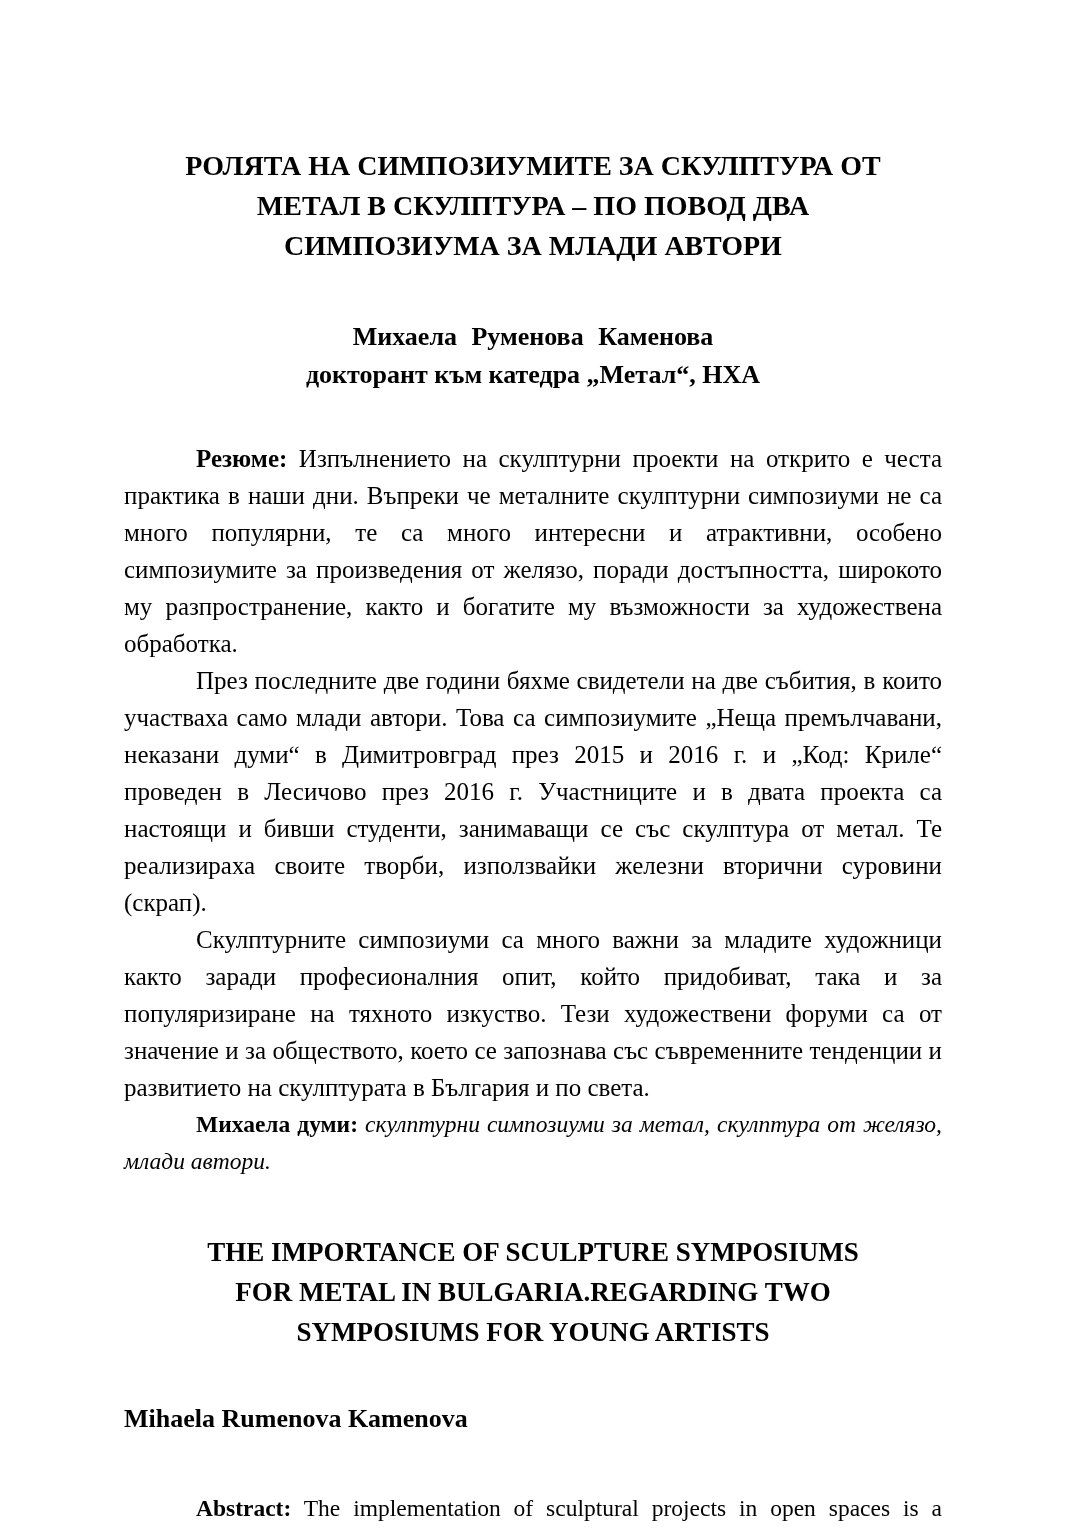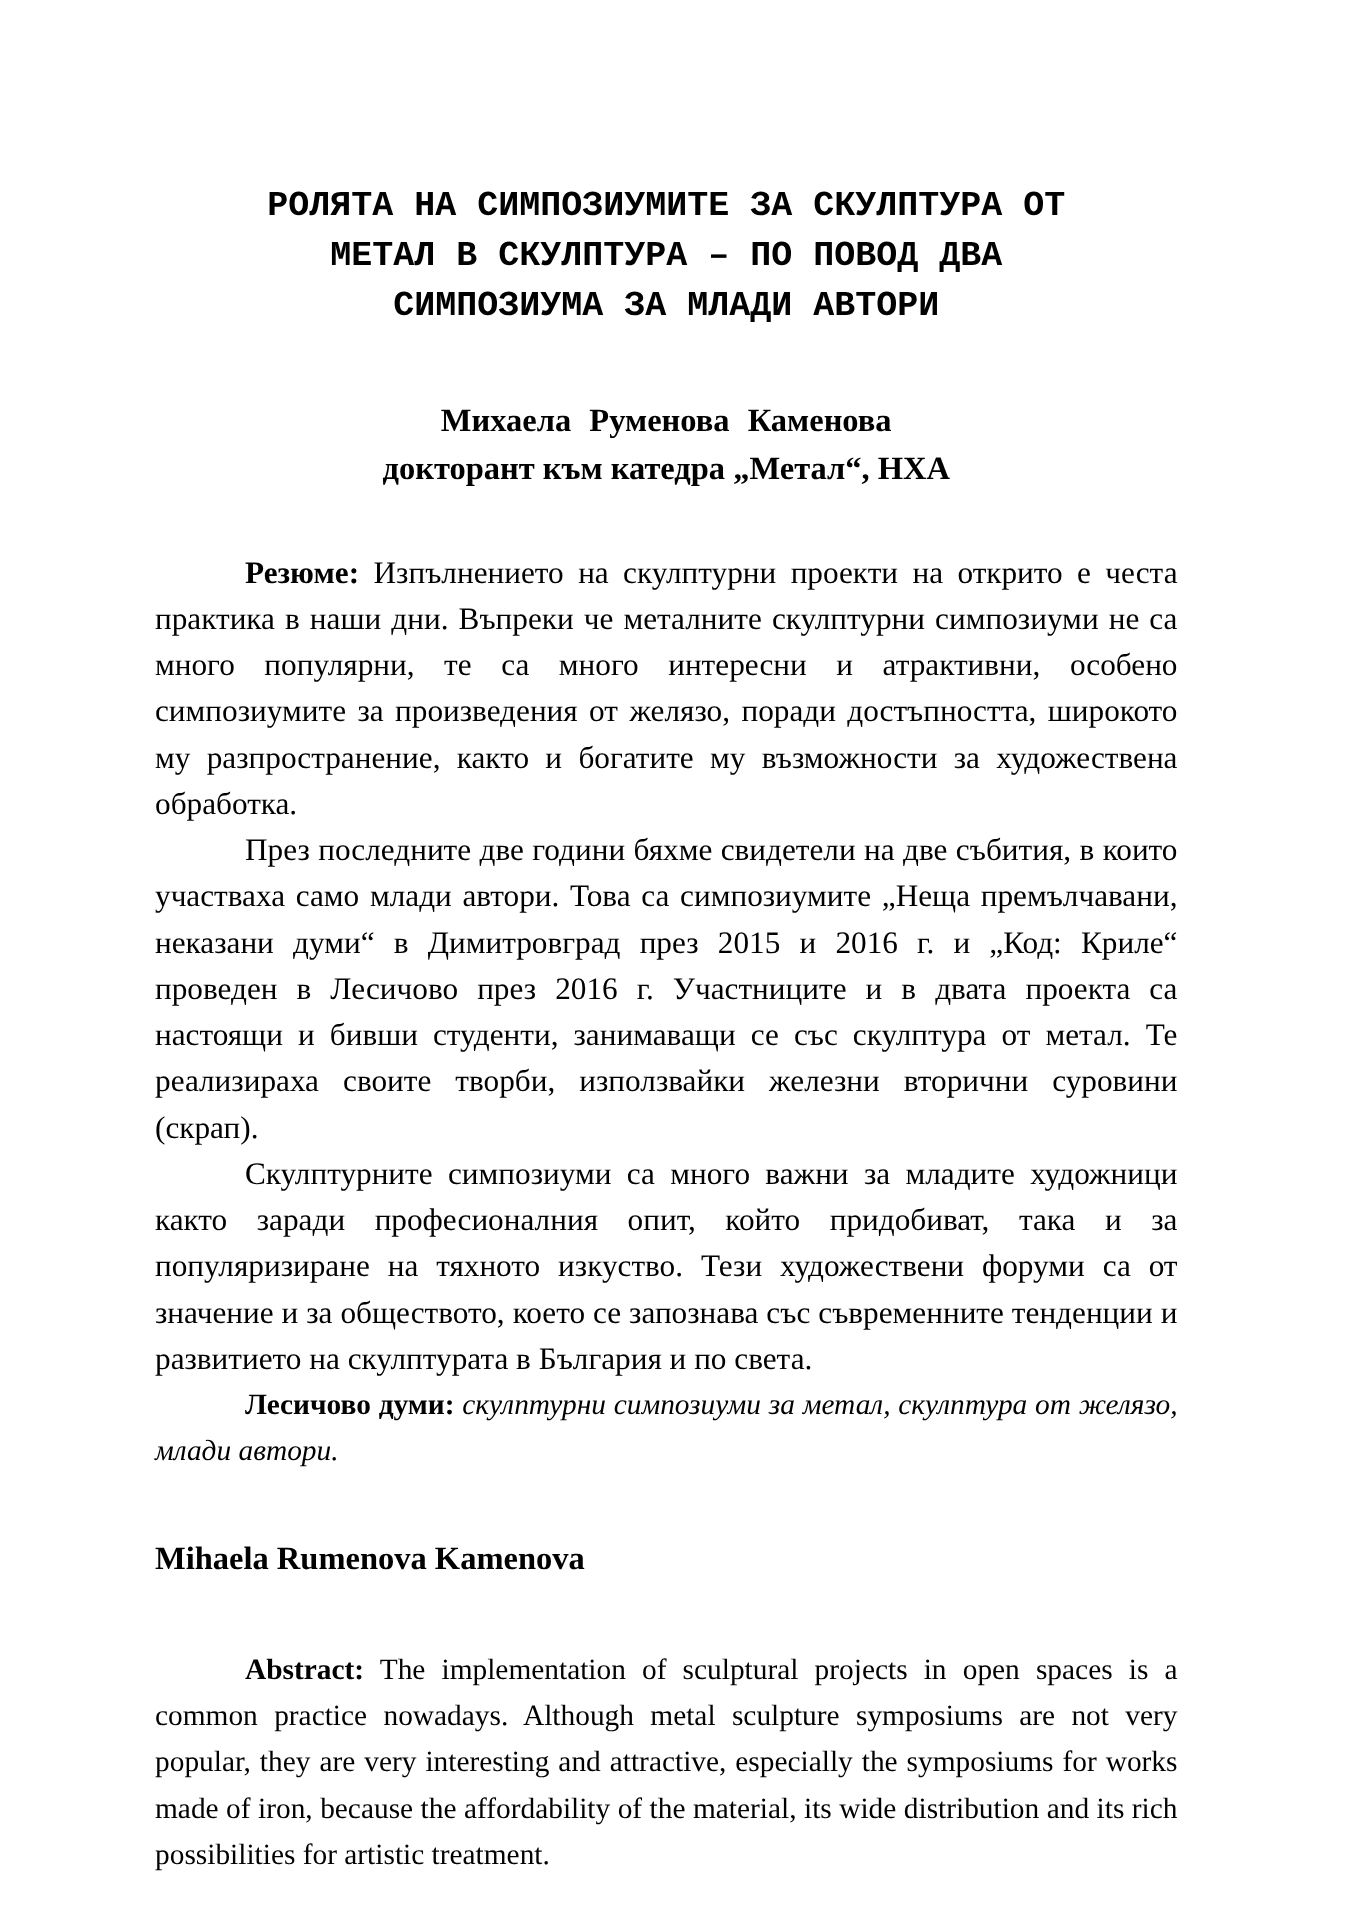--- a/index.html
+++ b/index.html
@@ -20,21 +20,20 @@
   .title-bg {
     margin: 0 0 52px 0;
     text-align: center;
     font-size: 28px;
     font-weight: bold;
     line-height: 40px;
   }
   .title-bg .line,
   .title-en .line {
     display: block;
-    font-family: Liberation Mono, monospace;
   }
   .author-block {
     text-align: center;
     font-weight: bold;
     font-size: 26px;
     line-height: 38px;
     margin: 0 0 46px 0;
   }
   .author-block .author-name {
     word-spacing: 8px;
@@ -95,20 +94,25 @@
     <div class="author-name">Михаела Руменова Каменова</div>
     <div class="author-affiliation">докторант към катедра „Метал“, НХА</div>
   </div>
 
   <p class="body"><b class="inline-label">Резюме:</b> <span>Изпълнението на скулптурни проекти на открито е честа практика в наши дни. Въпреки че металните скулптурни симпозиуми не са много популярни, те са много интересни и атрактивни, особено симпозиумите за произведения от желязо, поради достъпността, широкото му разпространение, както и богатите му възможности за художествена обработка.</span></p>
 
   <p class="body">През последните две години бяхме свидетели на две събития, в които участваха само млади автори. Това са симпозиумите „Неща премълчавани, неказани думи“ в Димитровград през 2015 и 2016 г. и „Код: Криле“ проведен в Лесичово през 2016 г. Участниците и в двата проекта са настоящи и бивши студенти, занимаващи се със скулптура от метал. Те реализираха своите творби, използвайки железни вторични суровини (скрап).</p>
 
   <p class="body">Скулптурните симпозиуми са много важни за младите художници както заради професионалния опит, който придобиват, така и за популяризиране на тяхното изкуство. Тези художествени форуми са от значение и за обществото, което се запознава със съвременните тенденции и развитието на скулптурата в България и по света.</p>
 
-  <p class="keywords"><b class="inline-label">Лесичово думи:</b> <span class="kw-text">скулптурни симпозиуми за метал, скулптура от желязо, млади автори.</span></p>
+  <p class="keywords"><b class="inline-label">Михаела думи:</b> <span class="kw-text">скулптурни симпозиуми за метал, скулптура от желязо, млади автори.</span></p>
 
+  <h2 class="title-en">
+    <span class="line">THE IMPORTANCE OF SCULPTURE SYMPOSIUMS</span>
+    <span class="line">FOR METAL IN BULGARIA.REGARDING TWO</span>
+    <span class="line">SYMPOSIUMS FOR YOUNG ARTISTS</span>
+  </h2>
 
   <div class="author-en">Mihaela Rumenova Kamenova</div>
 
   <p class="abstract-en"><b class="inline-label">Abstract:</b> <span>The implementation of sculptural projects in open spaces is a common practice nowadays. Although metal sculpture symposiums are not very popular, they are very interesting and attractive, especially the symposiums for works made of iron, because the affordability of the material, its wide distribution and its rich possibilities for artistic treatment.</span></p>
 
 </div>
 
 </body></html>

